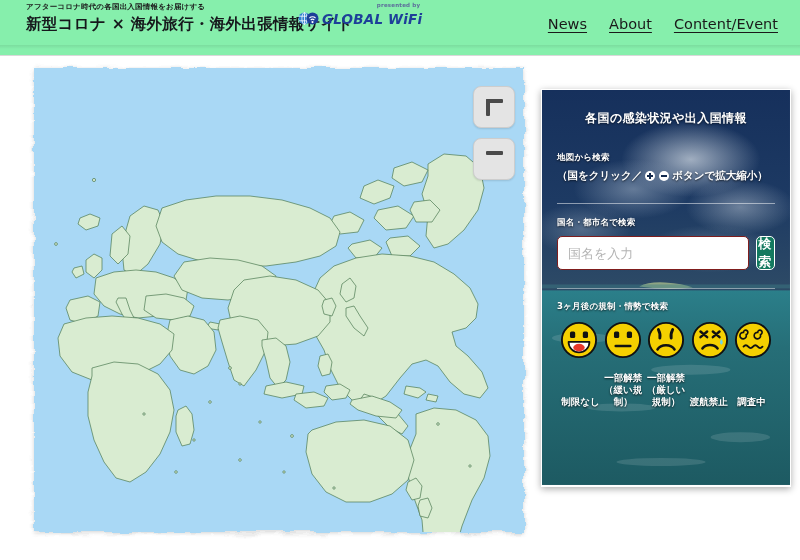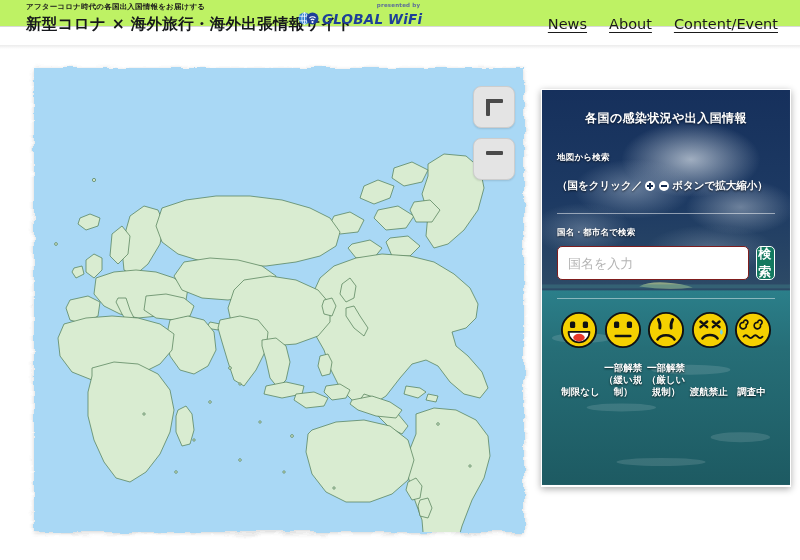--- a/index.html
+++ b/index.html
@@ -11,22 +11,22 @@
   }
   #page {
     position: relative;
     width: 800px; height: 560px;
     background: #ffffff;
   }
 
   
   #header {
     position: absolute; left: 0; top: 0;
-    width: 800px; height: 27px;
-    background: #bef264;
+    width: 800px; height: 56px;
+    background: #86efac;
     border-bottom: 1px solid #d9d9d9;
   }
   #header-shadow {
     position: absolute; left: 0; top: 45px;
     width: 800px; height: 4px;
     background: linear-gradient(to bottom, rgba(0,0,0,0.08), rgba(0,0,0,0));
   }
   #brand-block {
     position: absolute; left: 26px; top: 2px;
   }
@@ -148,21 +148,21 @@
     font-size: 8.5px;
     font-weight: bold;
     margin-top: 0;
     letter-spacing: 0.2px;
     text-shadow: 0 1px 2px rgba(0,0,0,0.7);
   }
   #map-search-block { margin-top: 25px; }
   #map-search-hint {
     font-size: 10.5px;
     font-weight: bold;
-    margin-top: 15px;
+    margin-top: 5px;
     letter-spacing: 0px;
     text-shadow: 0 1px 2px rgba(0,0,0,0.7);
     display: flex; align-items: center; gap: 2px;
     white-space: nowrap;
   }
   .hint-icon {
     display: inline-block;
     width: 10px; height: 10px;
     border-radius: 50%;
     background: #ffffff;
@@ -470,20 +470,21 @@
         <div class="section-label">国名・都市名で検索</div>
         <div id="search-row">
           <input id="country-input" type="text" placeholder="国名を入力" style="">
           <button id="search-button">検 索</button>
         </div>
       </div>
 
       <div id="divider-2"></div>
 
       <div id="status-block">
+        <div class="section-label">3ヶ月後の規制・情勢で検索</div>
 
         <div id="status-icons">
           <div class="status-item">
             <svg class="face" width="38" height="38" viewBox="0 0 40 40">
               <circle cx="20" cy="20" r="18" fill="#f5d000" stroke="#111" stroke-width="2"></circle>
               <rect x="10.5" y="11" width="5.5" height="7" rx="1.6" fill="#111"></rect>
               <rect x="24" y="11" width="5.5" height="7" rx="1.6" fill="#111"></rect>
               <path d="M9 22 h22 a11 11 0 0 1 -22 0 z" fill="#fff" stroke="#111" stroke-width="1.8" stroke-linejoin="round"></path>
               <path d="M14 28 a6 4 0 0 1 12 0 a6 4 0 0 1 -12 0 z" fill="#e8392b"></path>
             </svg>

